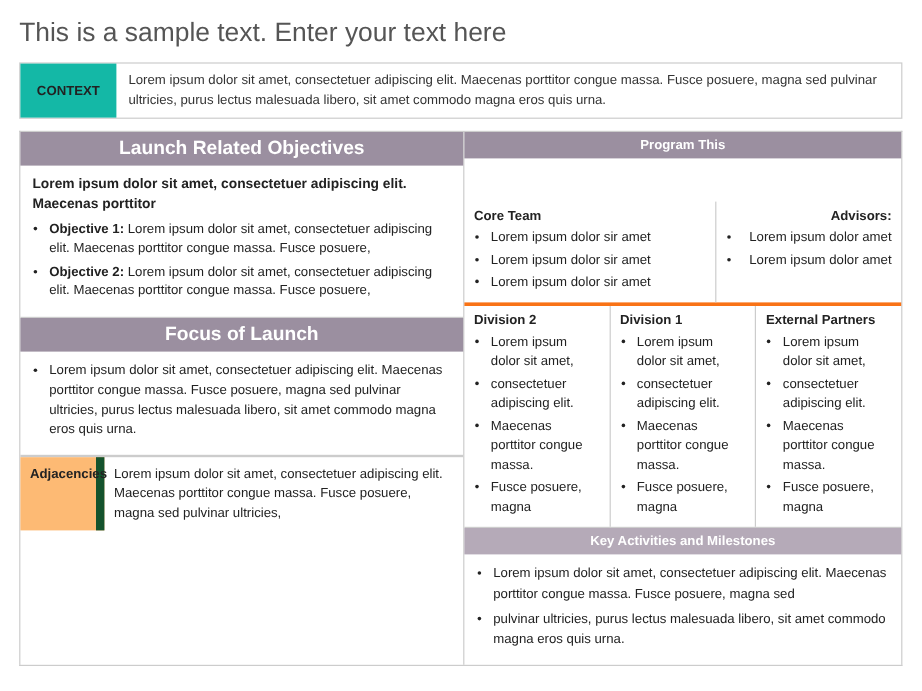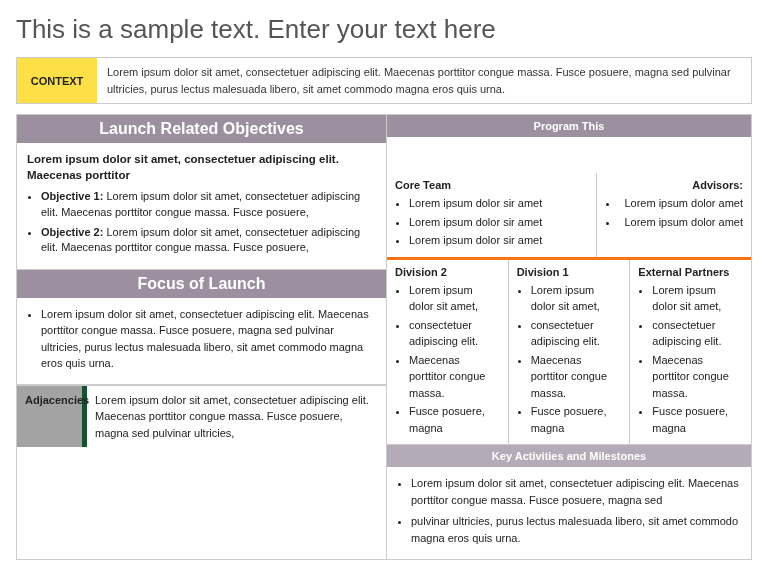--- a/index.html
+++ b/index.html
@@ -6,33 +6,33 @@
     body {
       font-family: Arial, sans-serif;
       font-size: 11px;
       background: #fff;
       width: 768px;
       min-height: 576px;
       padding: 14px 16px;
       color: #222;
     }
     h1.page-title {
-      font-size: 26px;
+      font-size: 22px;
       font-weight: normal;
       color: #555;
       margin-bottom: 12px;
     }
     
     .context-row {
       display: flex;
       border: 1px solid #ccc;
       margin-bottom: 10px;
     }
     .context-label {
-      background: #fde047;
+      background: #14b8a6;
       font-weight: bold;
       font-size: 11px;
       display: flex;
       align-items: center;
       justify-content: center;
       padding: 6px 10px;
       min-width: 80px;
       text-align: center;
     }
     .context-text {
@@ -91,26 +91,26 @@
       margin-left: 14px;
     }
     .focus-content ul li {
       margin-bottom: 4px;
     }
     .adjacencies-row {
       display: flex;
       border-top: 1px solid #ccc;
     }
     .adjacencies-label {
-      background: #a3a3a3;
+      background: #fdba74;
       font-weight: bold;
       font-size: 11px;
       padding: 6px 8px;
       min-width: 70px;
-      border-right: 5px solid #14532d;
+      border-right: 7px solid #14532d;
       display: flex;
       align-items: flex-start;
       padding-top: 8px;
     }
     .adjacencies-text {
       padding: 6px 8px;
       font-size: 11px;
       line-height: 1.5;
     }
     

